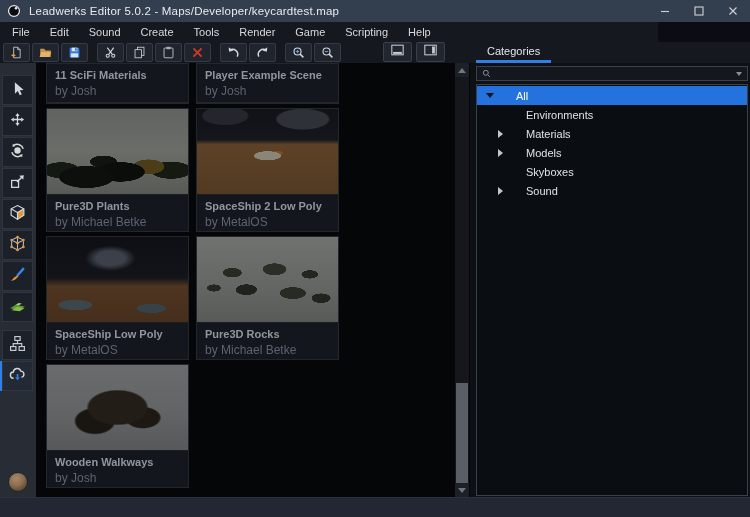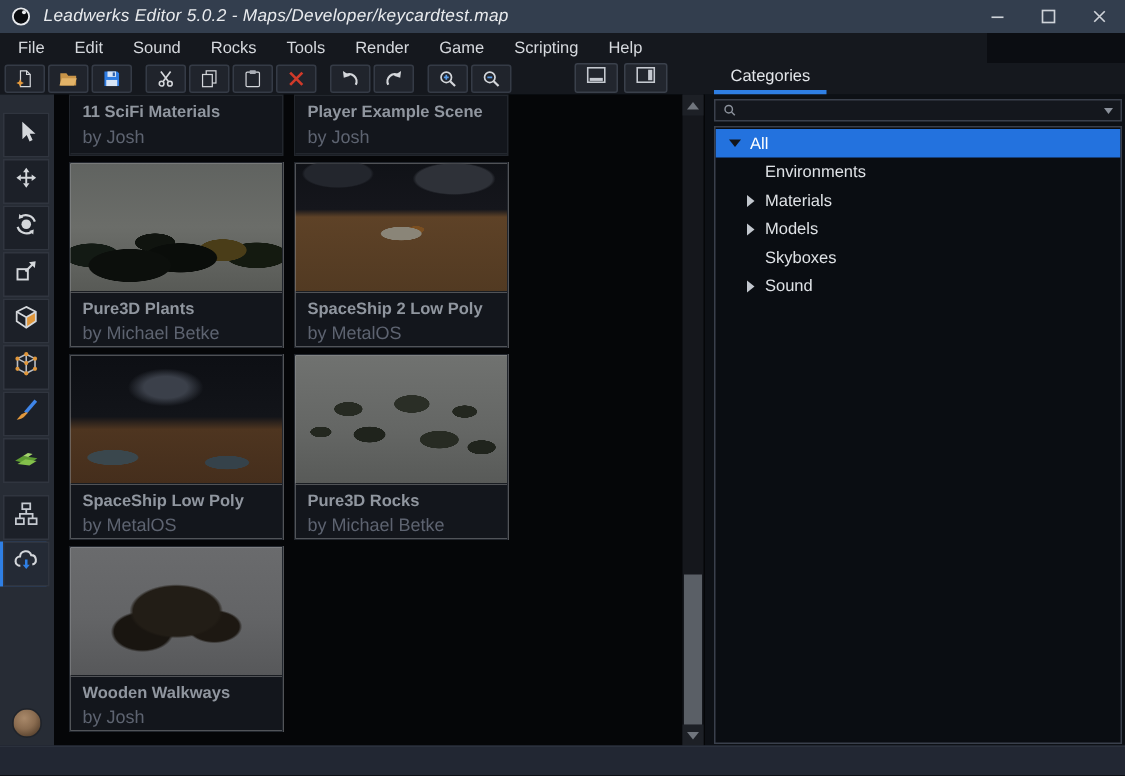--- a/index.html
+++ b/index.html
@@ -4,21 +4,21 @@
 <style>
   * { box-sizing: border-box; }
   body { margin:0; background:#000; font-family:"Liberation Sans", sans-serif; }
   .window { position:relative; width:750px; height:517px; background:#0b0d12; overflow:hidden; }
 
   
   .titlebar { position:absolute; left:0; top:0; width:750px; height:22px; background:#333e4e;
               display:flex; align-items:center; color:#e9ebee; font-size:11.5px; }
   .appicon { width:14px; height:14px; margin-left:7px; display:flex; }
   .appicon svg { width:14px; height:14px; }
-  .wtitle { margin-left:8px; letter-spacing:.2px;font-style:italic; }
+  .wtitle { margin-left:8px; letter-spacing:.2px; }
   .wincontrols { margin-left:auto; display:flex; height:100%; }
   .winbtn { width:34px; height:100%; display:flex; align-items:center; justify-content:center; }
   .winbtn svg { width:10px; height:10px; }
 
   
   .menubar { position:absolute; left:0; top:22px; width:658px; height:20px; background:#15181e;
              display:flex; align-items:center; padding-left:2px; }
   .menu-item { color:#d6d9de; font-size:11px; padding:0 10px; line-height:20px; }
 
   
@@ -44,21 +44,21 @@
   .sb-btn.gap-above { margin-top:8px; }
   .sb-btn.selected { background:#242a35; box-shadow:-2px 0 0 #2f7fe4; }
   .sb-btn svg { width:17px; height:17px; }
   .avatar { position:absolute; left:8px; bottom:7px; width:20px; height:20px; border-radius:50%;
             border:1px solid #20242b;
             background:radial-gradient(circle at 40% 32%, #a9896a 0%, #8a6c50 45%, #59432f 80%, #3a2c20 100%); }
 
   
   .assets { position:absolute; left:36px; top:63px; width:434px; height:434px; background:#050608; }
   .cards { position:absolute; left:10px; top:0; width:300px; display:flex; flex-wrap:wrap; }
-  .card { width:143px; margin:0 7px 4px 0; background:#ffffff; border:1px solid #22262d; }
+  .card { width:143px; margin:0 7px 4px 0; background:#c2410c; border:1px solid #22262d; }
   .card.stub { height:41px; }
   .thumb { height:86px; position:relative; border-bottom:1px solid #1a1d22; }
   .card-label { height:36px; background:#13161c; padding:3px 4px 0 8px; }
   .card.stub .card-label { height:39px; border-bottom:1px solid #23272e; }
   .card-title { display:block; font-size:11px; font-weight:bold; color:#90969f; margin-top:2px;
                 white-space:nowrap; overflow:hidden; }
   .card-author { display:block; font-size:12px; color:#5d6370; margin-top:3px; }
 
   .thumb-plants { background:
     radial-gradient(45px 18px at 28% 80%, #0c0f0c 0 60%, transparent 62%),
@@ -119,21 +119,21 @@
           border:1px solid #3a404c; overflow:hidden; padding-top:1px; }
   .tree-row { height:19px; display:flex; align-items:center; color:#dfe2e6; font-size:11px; }
   .tree-row.selected { background:#2372de; color:#fff; }
   .exp { width:10px; display:flex; justify-content:center; flex:none; }
   .exp.root { margin-left:8px; }
   .exp.child { margin-left:18px; }
   .exp-collapse { width:0; height:0; border-left:4px solid transparent; border-right:4px solid transparent;
                   border-top:5px solid #12151b; }
   .exp-expand { width:0; height:0; border-top:4px solid transparent; border-bottom:4px solid transparent;
                 border-left:5px solid #c2c7ce; }
-  .tree-label { margin-left:5px; }
+  .tree-label { margin-left:21px; }
 
   
   .statusbar { position:absolute; left:0; bottom:0; width:750px; height:20px; background:#222733;
                border-top:1px solid #2b313d; }
 </style>
 </head>
 <body>
 
 <div class="window">
 
@@ -161,21 +161,21 @@
             <path d="M1.5 1.5l7 7M8.5 1.5l-7 7" stroke="#cfd3d9" stroke-width="1.1"></path>
           </svg>
         </div>
     </div>
   </div>
 
   <div class="menubar" id="menubar">
       <div class="menu-item">File</div>
       <div class="menu-item">Edit</div>
       <div class="menu-item">Sound</div>
-      <div class="menu-item">Rocks</div>
+      <div class="menu-item">Create</div>
       <div class="menu-item">Tools</div>
       <div class="menu-item">Render</div>
       <div class="menu-item">Game</div>
       <div class="menu-item">Scripting</div>
       <div class="menu-item">Help</div>
     </div>
 
   <div class="topband">
     <div class="tb-groups" id="toolbar-groups">
         <div class="tb-group">

